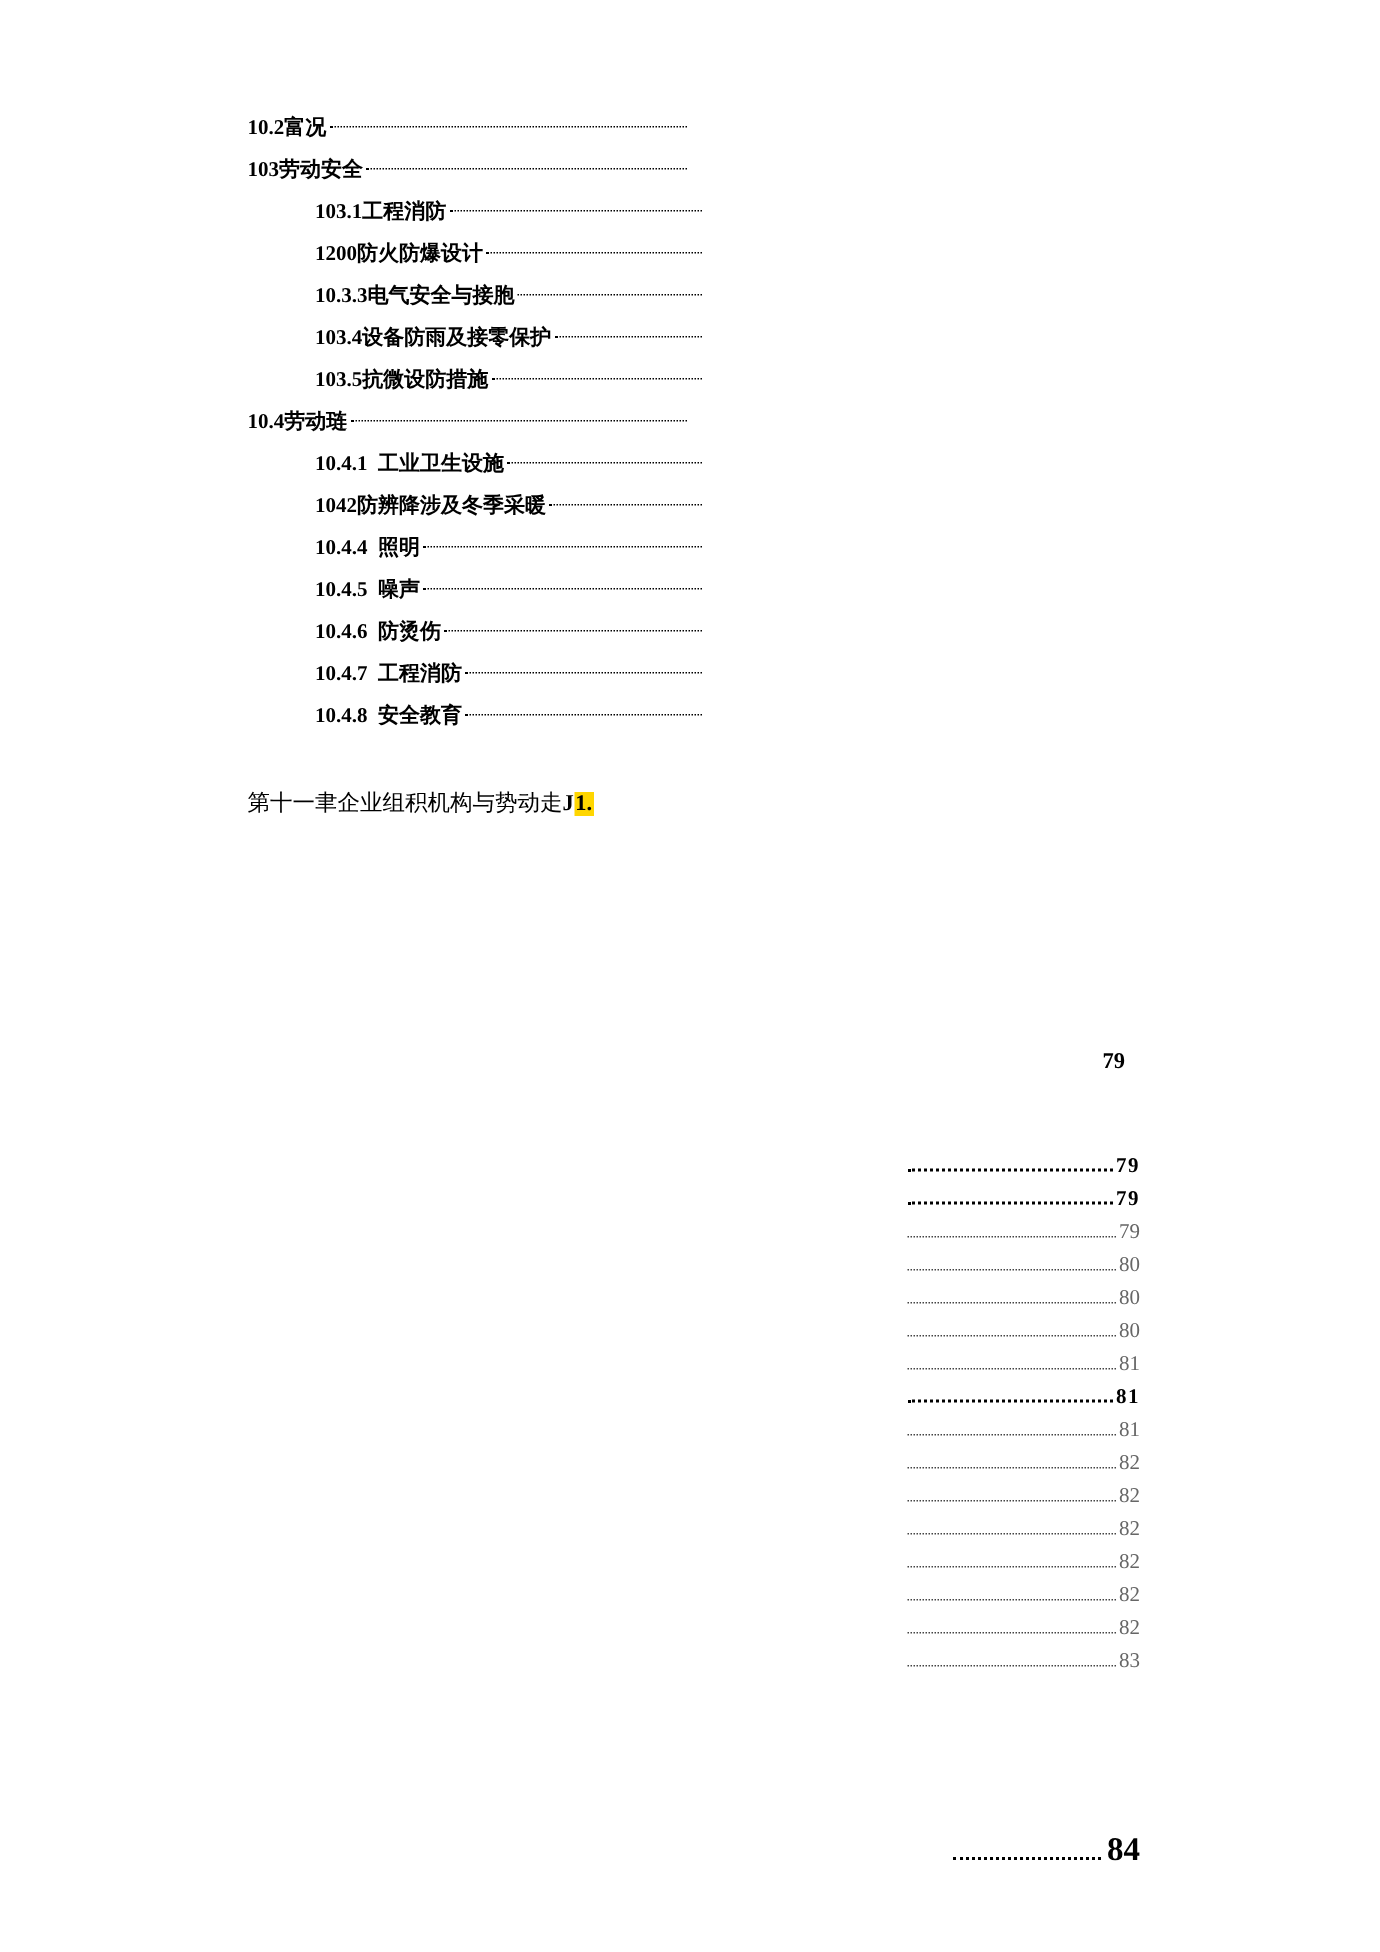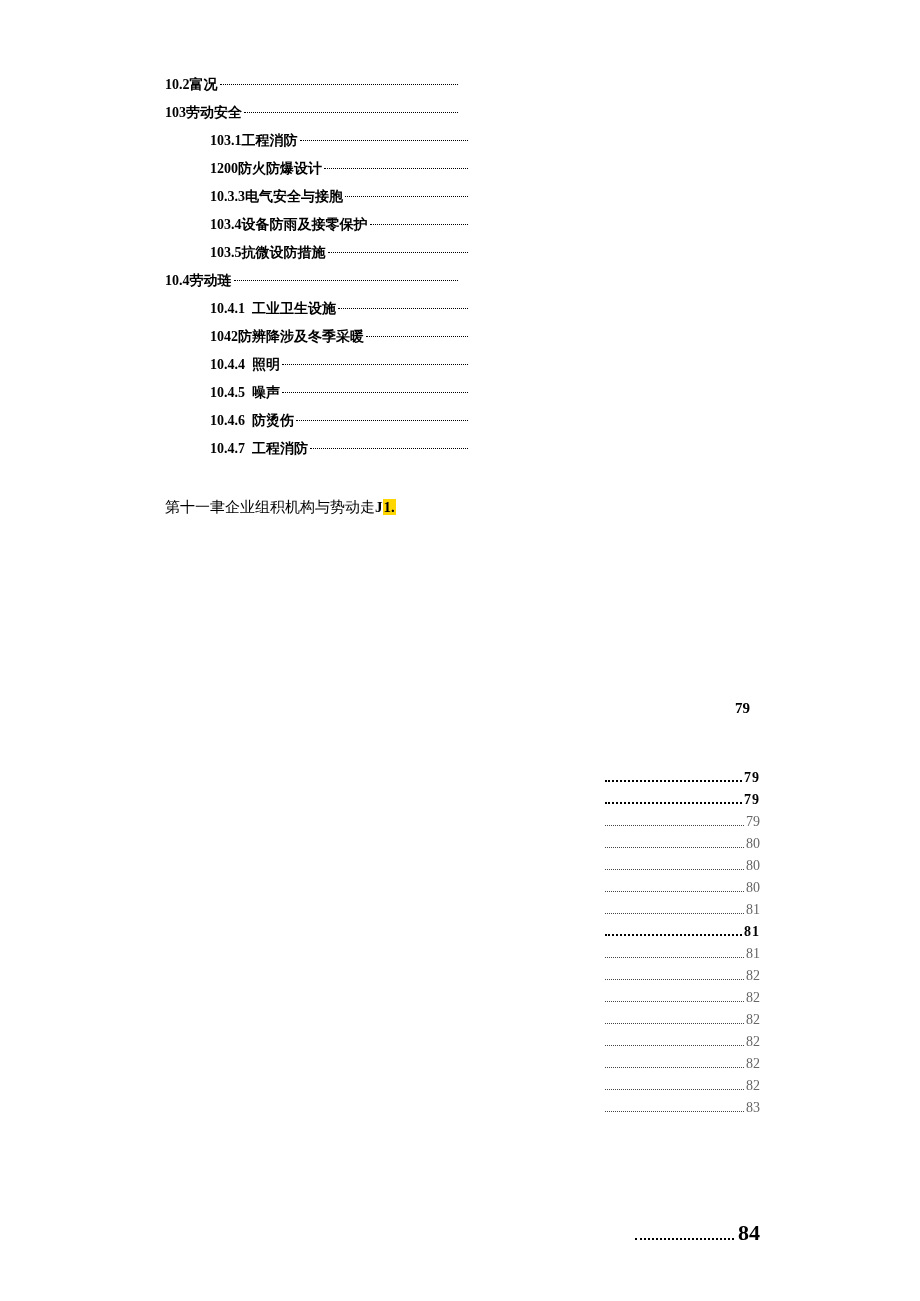--- a/index.html
+++ b/index.html
@@ -182,20 +182,26 @@
           <span class="label"><span class="num">10.4.6</span>&nbsp;&nbsp;<span>防烫伤</span></span>
           <span class="dots"></span>
         </div>
       </div>
       <div class="toc-entry level2">
         <div class="col-left-width">
           <span class="label"><span class="num">10.4.7</span>&nbsp;&nbsp;<span>工程消防</span></span>
           <span class="dots"></span>
         </div>
       </div>
+      <div class="toc-entry level2">
+        <div class="col-left-width">
+          <span class="label"><span class="num">10.4.8</span>&nbsp;&nbsp;<span>安全教育</span></span>
+          <span class="dots"></span>
+        </div>
+      </div>
     </div>
 
   <div class="chapter-line">
     <span>第十一聿企业组积机构与势动走</span><span class="bold">J</span><span class="highlight bold">1.</span>
   </div>
 
 </div>
 
 <div class="page-num-top">79</div>
 

